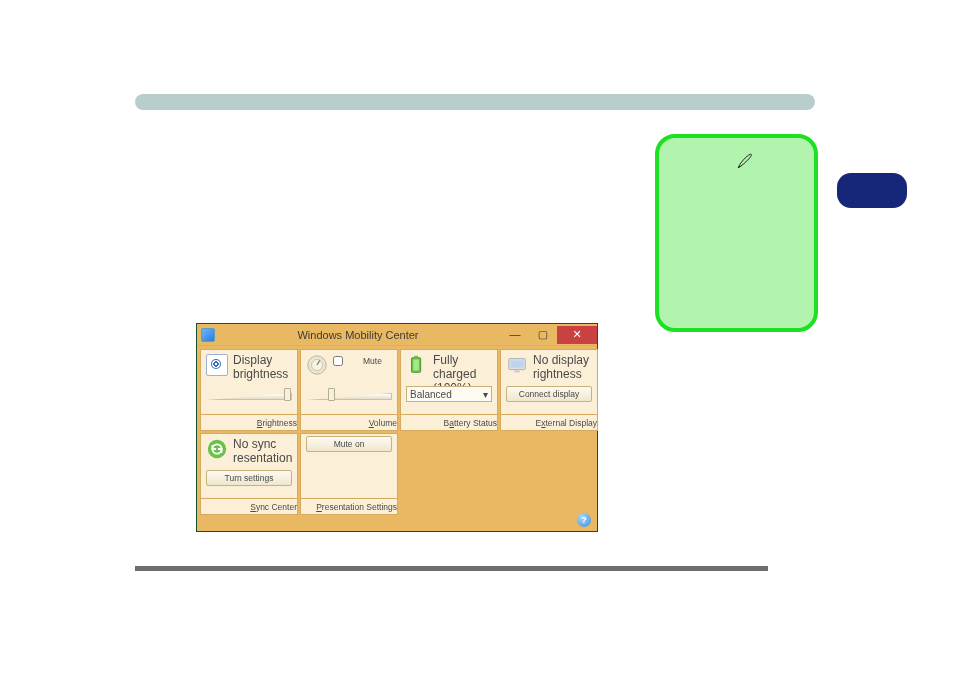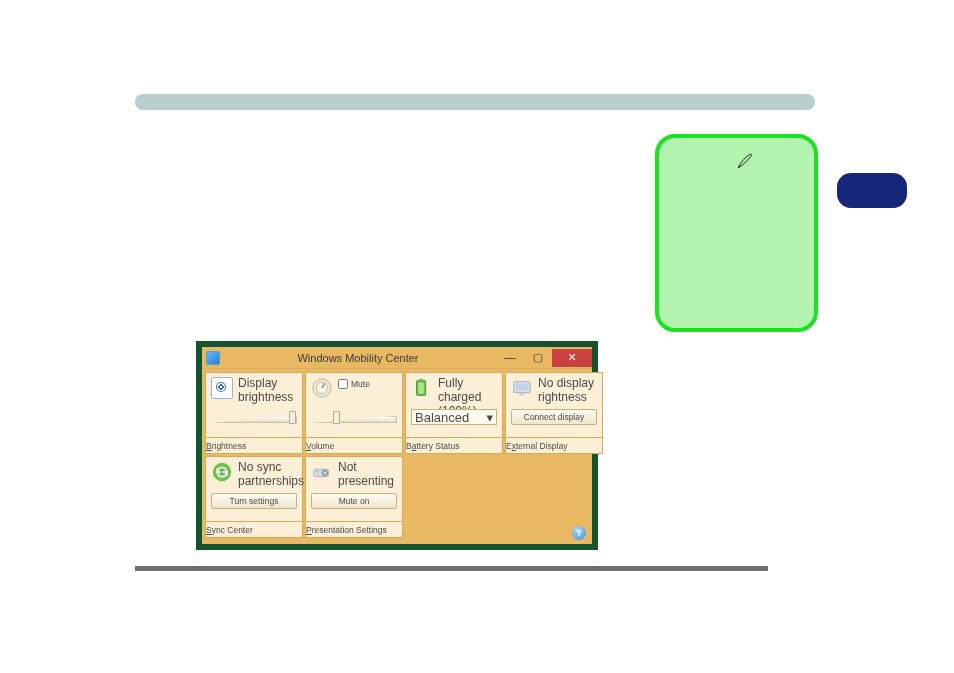--- a/index.html
+++ b/index.html
@@ -59,25 +59,25 @@
     left: 135px;
     top: 566px;
     width: 633px;
     height: 5px;
     background: #6e6e6e;
   }
   
   .wmc-window {
     position: absolute;
     left: 196px;
-    top: 341px;
+    top: 323px;
     width: 402px;
     height: 209px;
     background: #e8b962;
-    border: 6px solid #14532d;
+    border: 1px solid #14532d;
   }
   .wmc-titlebar {
     height: 22px;
     background: #e8b962;
     display: flex;
     align-items: center;
     border-bottom: 1px solid rgba(0,0,0,0.05);
   }
   .wmc-appicon {
     width: 14px;
@@ -147,21 +147,21 @@
     height: 20px;
     padding: 0 5px;
     display: flex;
     align-items: center;
   }
   .tile-footer {
     border-top: 1px solid #d6a95c;
     height: 16px;
     font-size: 8.5px;
     color: #4a4a4a;
-    text-align: left;
+    text-align: right;
     line-height: 16px;
     margin-top: auto;
   }
   .tile-footer .ul { text-decoration: underline; }
   .slider-track {
     width: 100%;
     height: 10px;
     position: relative;
   }
   .slider-track::before {
@@ -180,39 +180,39 @@
     top: -1px;
     width: 7px;
     height: 13px;
     background: #f5f0e4;
     border: 1px solid #b7ac8e;
     border-radius: 1px;
   }
   .mute-wrap {
     display: flex;
     align-items: center;
-    gap: 3px;
+    gap: 20px;
     font-size: 8.5px;
     color: #4a4a4a;
     margin-top: 2px;
   }
   .mute-wrap input { width: 10px; height: 10px; margin: 0; }
   .tile-button {
     font-size: 8.5px;
     padding: 2px 6px;
     background: linear-gradient(#fdfaf2, #efe6cc);
     border: 1px solid #c7b27c;
     border-radius: 2px;
     color: #4a4a4a;
     width: 88px;
     text-align: center;
   }
   .tile-button.center { margin: 0 auto; }
   .tile-select {
-    font-size: 13px;
+    font-size: 10px;
     width: 86px;
     height: 16px;
     background: #fdfaf2;
     border: 1px solid #c7b27c;
     display: flex;
     align-items: center;
     justify-content: space-between;
     padding: 0 3px;
     color: #4a4a4a;
   }
@@ -352,40 +352,29 @@
         <div class="tile-top">
           <div class="tile-icon">
             <svg viewBox="0 0 24 24" width="22" height="22">
               <circle cx="12" cy="12" r="10" fill="#6bc24a"></circle>
               <path d="M7 12 A5 5 0 0 1 17 12" fill="none" stroke="#fff" stroke-width="2"></path>
               <path d="M17 12 A5 5 0 0 1 7 12" fill="none" stroke="#fff" stroke-width="2"></path>
               <path d="M7 8 L7 12 L11 12" fill="none" stroke="#fff" stroke-width="2"></path>
               <path d="M17 16 L17 12 L13 12" fill="none" stroke="#fff" stroke-width="2"></path>
             </svg>
           </div>
-          <div class="tile-text">No sync partnerships</div>
+          <div class="tile-text">No sync resentation</div>
         </div>
         <div class="tile-mid">
           <div class="tile-button center">Turn settings</div>
         </div>
         <div class="tile-footer"><span class="ul">S</span>ync Center</div>
       </div>
 
       <div class="tile">
-        <div class="tile-top">
-          <div class="tile-icon">
-            <svg viewBox="0 0 24 24" width="22" height="22">
-              <rect x="3" y="9" width="16" height="8" rx="2" fill="#d8dde2" stroke="#a6adb6"></rect>
-              <circle cx="15" cy="13" r="3" fill="#9fb0c2" stroke="#7d8c9c"></circle>
-              <circle cx="15" cy="13" r="1.3" fill="#d8dde2"></circle>
-              <rect x="5" y="11" width="3" height="1.2" fill="#a6adb6"></rect>
-            </svg>
-          </div>
-          <div class="tile-text">Not presenting</div>
-        </div>
         <div class="tile-mid">
           <div class="tile-button center">Mute on</div>
         </div>
         <div class="tile-footer"><span class="ul">P</span>resentation Settings</div>
       </div>
     </div>
 
     <div class="help-icon">?</div>
   </div>
 </div>

